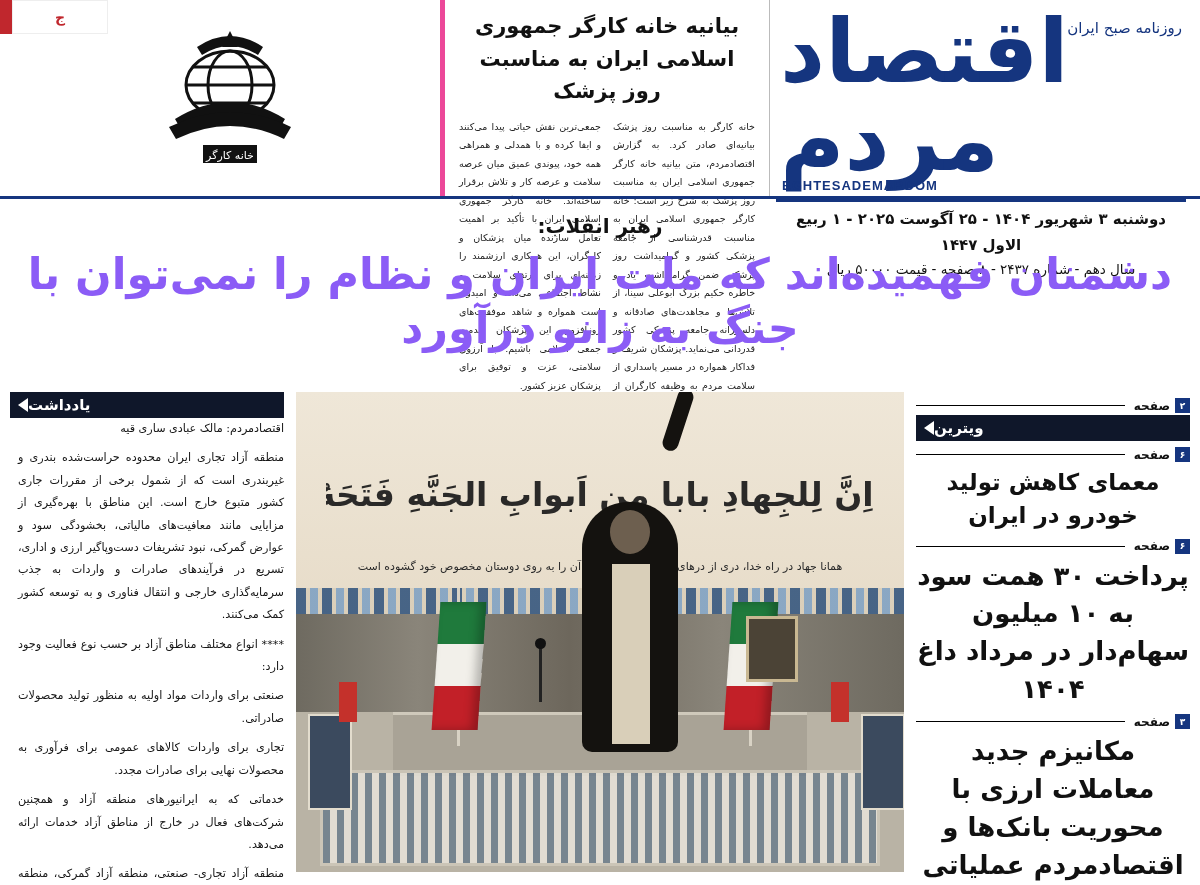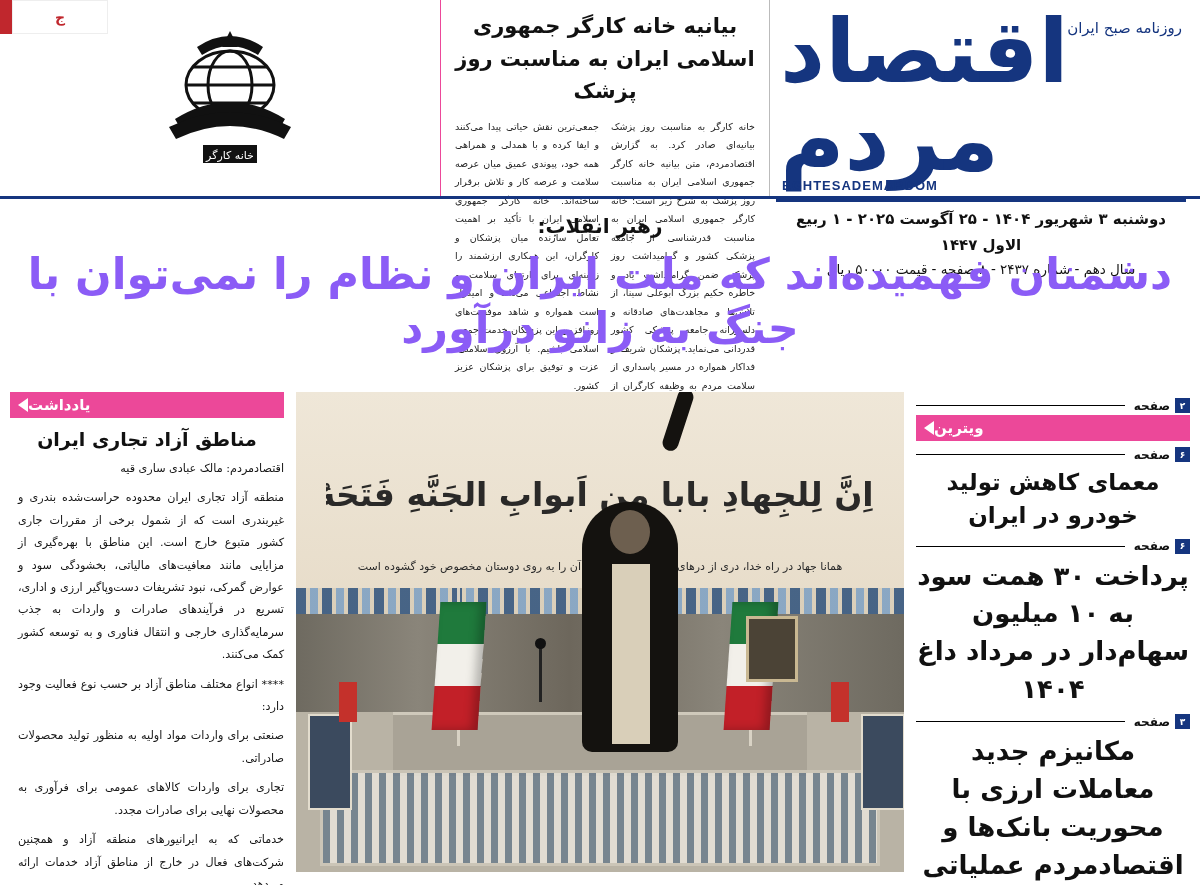--- a/index.html
+++ b/index.html
@@ -72,21 +72,21 @@
     color: #111;
     font-weight: bold;
     line-height: 1.7;
   }
   .np-dateline .row2 { font-size: 13.5px; font-weight: normal; }
 
   
   .statement {
     width: 330px;
     border-right: 1px solid #bbb;
-    border-left: 1px solid #ec4899;
+    border-left: 5px solid #ec4899;
     padding: 10px 14px 6px 14px;
     direction: rtl;
   }
   .statement h2 {
     margin: 0 0 10px 0;
     font-size: 21px;
     line-height: 1.55;
     color: #111;
     text-align: center;
     font-weight: bold;
@@ -162,21 +162,21 @@
 
   
   .col-vitrin {
     width: 290px;
     padding: 0 10px 0 6px;
     position: relative;
   }
   .secbar {
     display: flex;
     align-items: center;
-    background: #ec4899;
+    background: #0f172a;
     height: 26px;
     color: #fff;
     padding: 0 8px;
     position: relative;
   }
   .secbar .lbl {
     font-size: 15px;
     font-weight: bold;
     margin-right: auto;
   }
@@ -545,21 +545,20 @@
         <div class="ph-ext"></div>
         <div class="ph-ext b"></div>
       </div>
     </div>
 
     <div class="col-note">
       <div class="secbar">
         <div class="lbl">یادداشت</div>
         <div class="tri"></div>
       </div>
-      <div class="note-title">مناطق آزاد تجاری ایران</div>
       <div class="note-body">
         <p>اقتصادمردم: مالک عبادی ساری قیه</p>
         <p>منطقه آزاد تجاری ایران محدوده حراست‌شده بندری و غیربندری است که از شمول برخی از مقررات جاری کشور متبوع خارج است. این مناطق با بهره‌گیری از مزایایی مانند معافیت‌های مالیاتی، بخشودگی سود و عوارض گمرکی، نبود تشریفات دست‌وپاگیر ارزی و اداری، تسریع در فرآیندهای صادرات و واردات به جذب سرمایه‌گذاری خارجی و انتقال فناوری و به توسعه کشور کمک می‌کنند.</p>
         <p>**** انواع مختلف مناطق آزاد بر حسب نوع فعالیت وجود دارد:</p>
         <p>صنعتی برای واردات مواد اولیه به منظور تولید محصولات صادراتی.</p>
         <p>تجاری برای واردات کالاهای عمومی برای فرآوری به محصولات نهایی برای صادرات مجدد.</p>
         <p>خدماتی که به ایرانیورهای منطقه آزاد و همچنین شرکت‌های فعال در خارج از مناطق آزاد خدمات ارائه می‌دهد.</p>
         <p>منطقه آزاد تجاری- صنعتی، منطقه آزاد گمرکی، منطقه آزاد گردشگری، منطقه آزاد شرکت‌ها، منطقه پردازش صادرات، منطقه ممتاز صادراتی و منطقه ویژه اقتصادی از انواع دیگر است.</p>
 
       </div>

